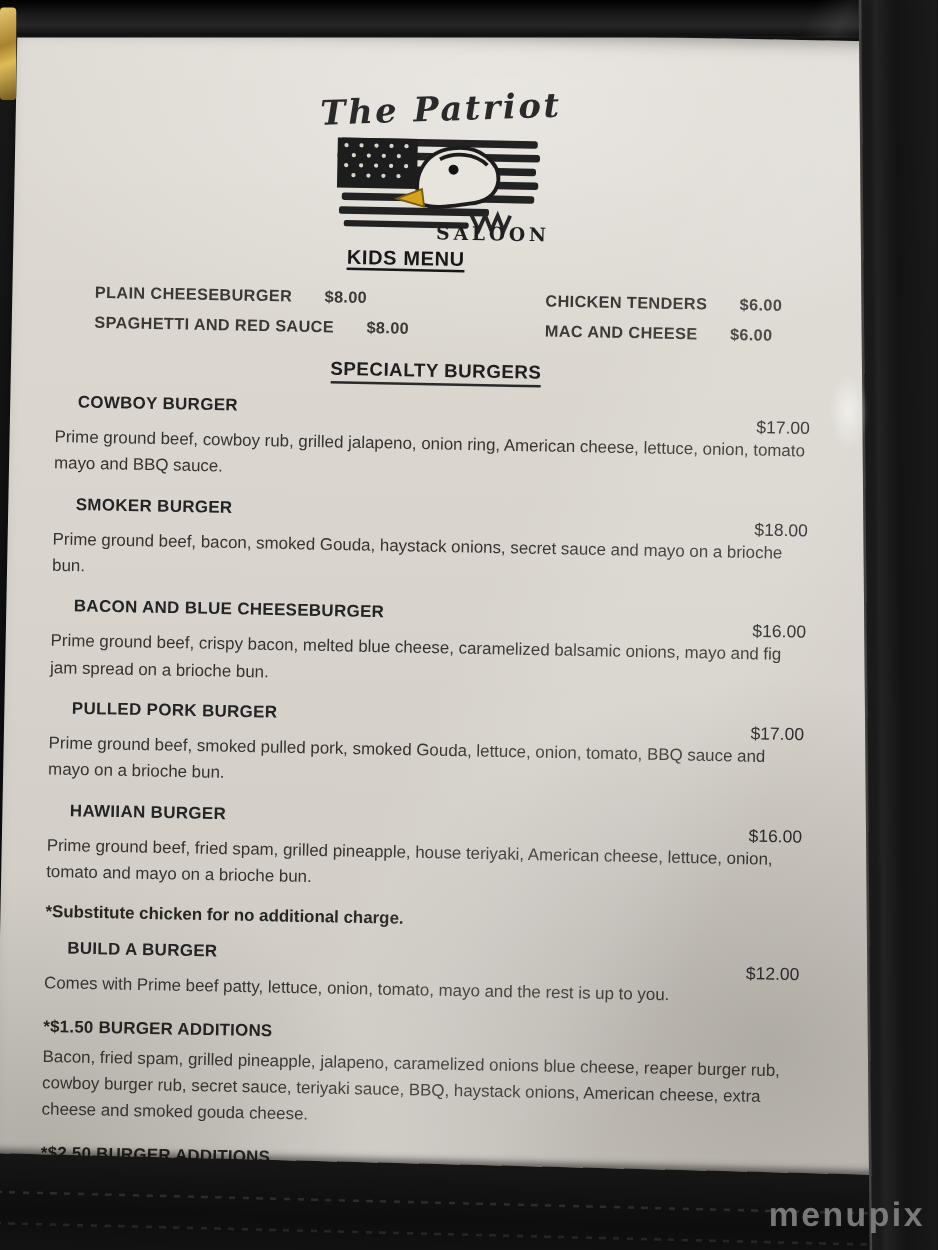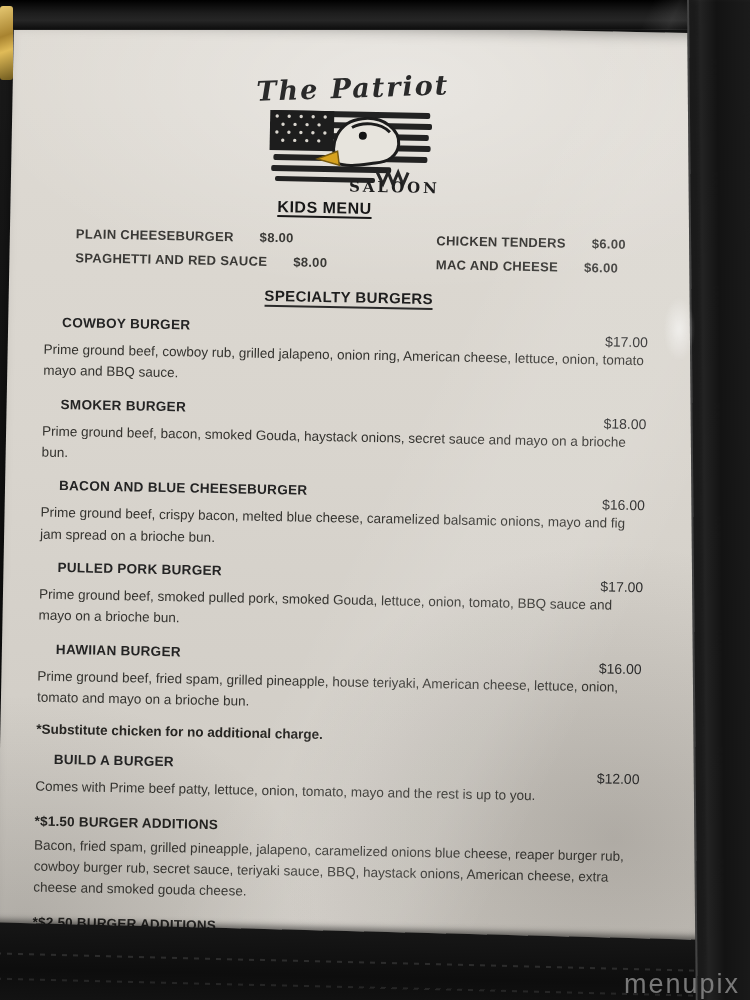--- a/index.html
+++ b/index.html
@@ -77,22 +77,22 @@
       repeating-linear-gradient(90deg, rgba(190,190,190,0.16) 0 5px, rgba(0,0,0,0) 5px 11px) 0 30px / 100% 2px no-repeat,
       repeating-linear-gradient(90deg, rgba(190,190,190,0.13) 0 5px, rgba(0,0,0,0) 5px 11px) 0 55px / 100% 2px no-repeat,
       linear-gradient(180deg, #161616 0%, #0d0d0d 35%, #151515 70%, #090909 100%);
     box-shadow: 0 -3px 6px rgba(0,0,0,0.5); }
   .gold-corner { position:absolute; left:0; top:6px; width:13px; height:74px; z-index:4; border-radius:3px;
     background: linear-gradient(160deg,#e6c872 0%, #a8832f 40%, #e0bb58 60%, #6f5a1e 100%); }
   .tape-glare { position:absolute; left:658px; top:286px; width:42px; height:86px; z-index:4;
     background: radial-gradient(closest-side, rgba(255,255,255,0.55), rgba(255,255,255,0) 75%);
     filter: blur(1px); }
 
-  .watermark { position:absolute; right:10px; bottom:0; z-index:5;
-    font-size:27px; letter-spacing:2px; color:#8b8b8b; opacity:0.85; font-weight:400;margin-left:45px; }
+  .watermark { position:absolute; right:10px; bottom:12px; z-index:5;
+    font-size:27px; letter-spacing:2px; color:#8b8b8b; opacity:0.85; font-weight:700;margin-left:45px; }
 </style>
 </head>
 <body>
 
 <div class="stage">
 
   <div class="paper">
     <div class="content">
 
       <div class="logo">

